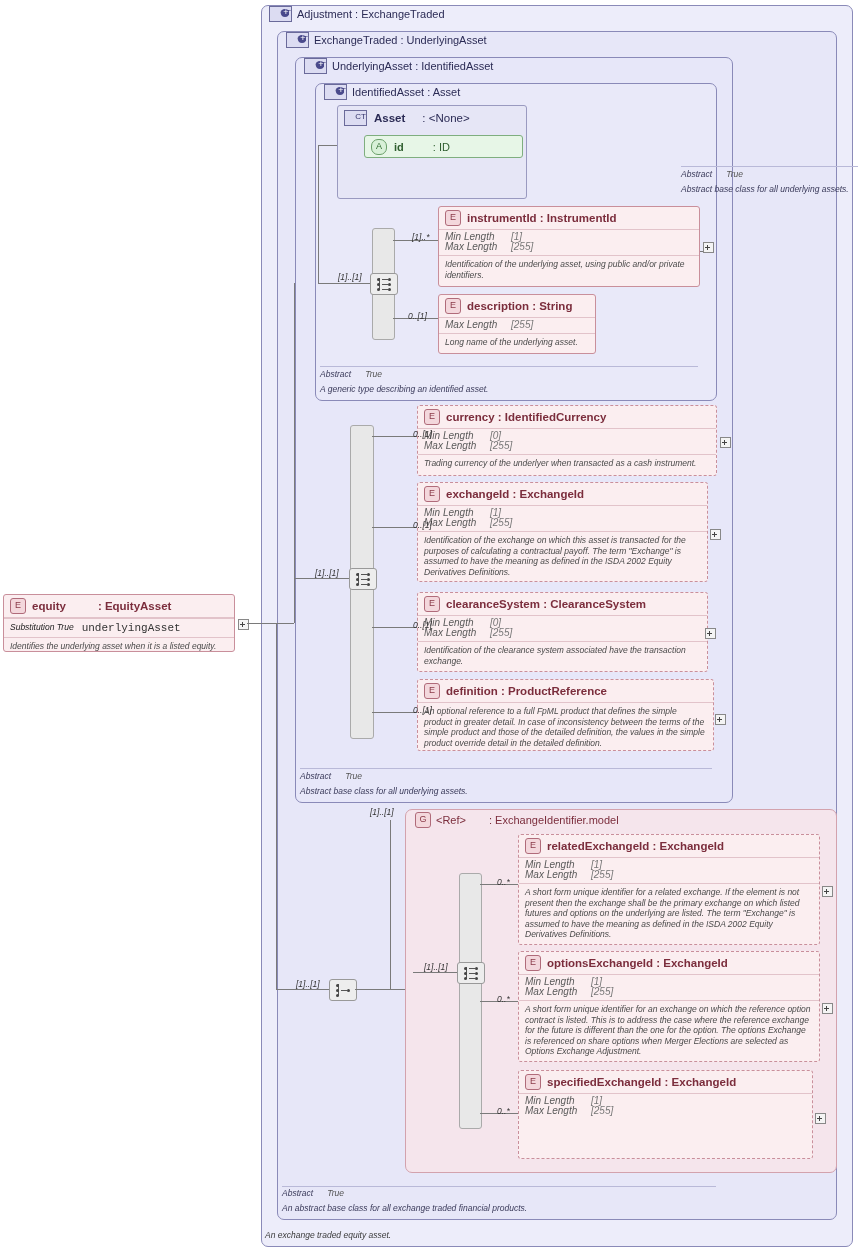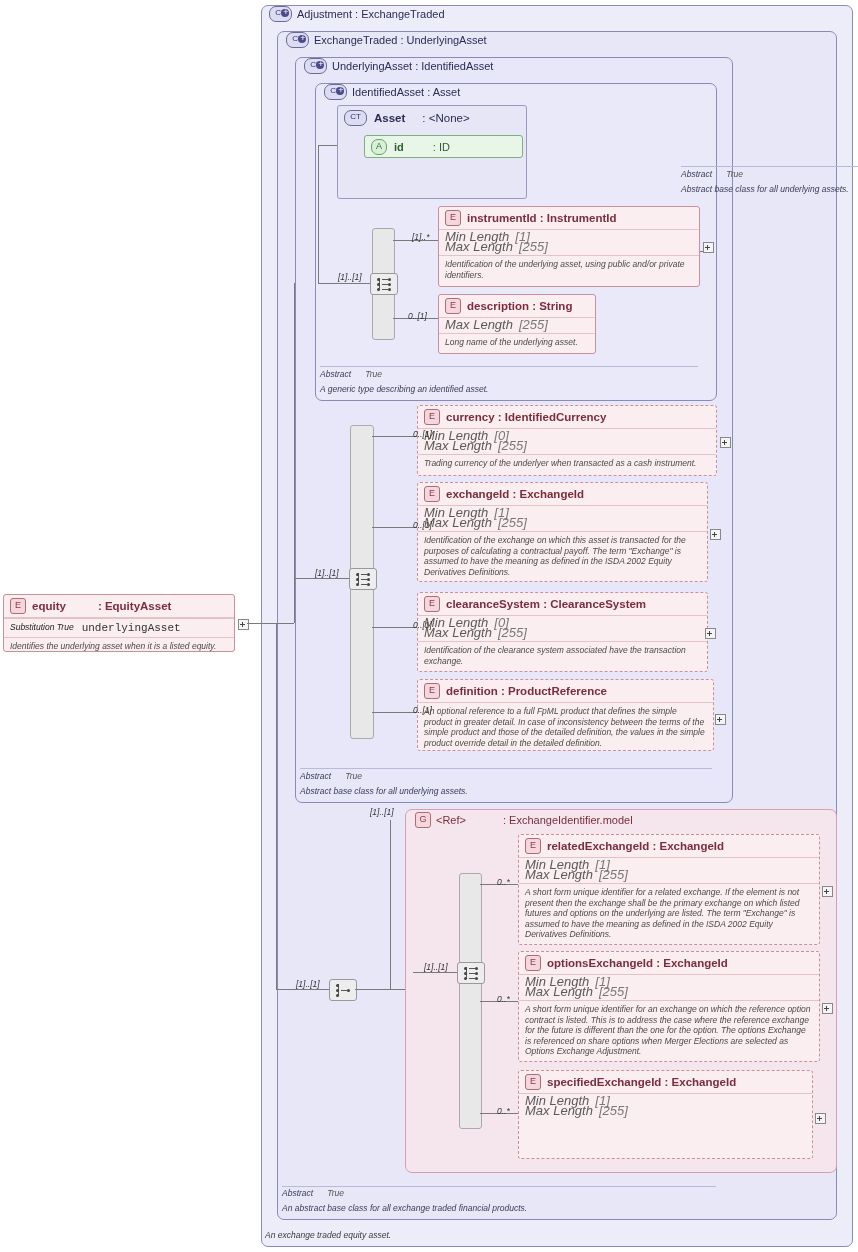--- a/index.html
+++ b/index.html
@@ -12,34 +12,34 @@
   
   .ct{border:1px solid #8a8ab8;border-radius:7px;background:rgba(222,222,245,0.55);}
   .ct.l2{background:rgba(226,226,247,0.6);}
   .ct.l3{background:rgba(230,230,249,0.65);}
   .ct.l4{background:rgba(234,234,250,0.7);}
 
   .ct-head{position:absolute;top:-9px;left:8px;height:17px;display:flex;align-items:center;gap:5px;padding:0 4px;background:transparent;}
   .ct-title{font-size:11px;color:#2b2b55;white-space:nowrap;}
 
   
-  .icon-ct{display:inline-block;width:21px;height:14px;border:1px solid #6a6a9a;border-radius:7px;background:#dcdcf2;font-size:8px;line-height:12px;text-align:center;color:#33336a;font-family:"Liberation Sans",sans-serif;position:relative;}
+  .icon-ct{display:inline-block;width:21px;height:14px;border:1px solid #6a6a9a;border-radius:0;background:#dcdcf2;font-size:8px;line-height:12px;text-align:right;color:#33336a;font-family:"Liberation Sans",sans-serif;position:relative;}
   .icon-ct.plus::after{content:"";position:absolute;right:2px;top:2px;width:8px;height:8px;border-radius:50%;background:#4a4a8c;}
   .icon-ct.plus::before{content:"+";position:absolute;right:2.5px;top:-1px;font-size:9px;color:#fff;z-index:2;line-height:12px;}
 
   
   .el{border:1px solid #c98f9b;background:#fbeef0;border-radius:3px;}
   .el.dashed{border-style:dashed;}
   .el-head{display:flex;align-items:center;gap:6px;padding:3px 6px 3px 6px;border-bottom:1px solid #e2c3ca;}
   .el-title{font-size:11.5px;font-weight:bold;color:#7b2d3c;white-space:nowrap;}
   .icon-e{display:inline-block;width:14px;height:14px;border:1px solid #b06b7a;border-radius:3px;background:#f3d7dc;color:#8a3a48;font-size:9px;line-height:12px;text-align:center;}
   .icon-a{display:inline-block;width:14px;height:14px;border:1px solid #6aa06a;border-radius:7px;background:#d8f0d8;color:#2f6b2f;font-size:9px;line-height:12px;text-align:center;}
   .icon-g{display:inline-block;width:14px;height:14px;border:1px solid #b06b7a;border-radius:3px;background:#f3d7dc;color:#8a3a48;font-size:9px;line-height:12px;text-align:center;}
 
-  .facets{padding:2px 6px 3px 6px;font-style:italic;font-size:13px;color:#5a5a5a;}
+  .facets{padding:2px 6px 3px 6px;font-style:italic;font-size:10px;color:#5a5a5a;}
   .facet-row{display:flex;gap:6px;line-height:10px;}
   .facet-name{min-width:60px;}
   .facet-val{color:#777;font-style:italic;}
   .desc{padding:3px 6px 4px 6px;border-top:1px solid #e2c3ca;font-style:italic;font-size:8.5px;line-height:10.5px;color:#4a4a4a;}
   .desc.noborder{border-top:none;}
 
   
   .abstract-row{position:absolute;font-style:italic;font-size:8.5px;color:#3a3a5a;display:flex;gap:14px;}
   .abstract-row .v{font-style:italic;color:#555;}
   .ct-desc{position:absolute;font-style:italic;font-size:8.5px;color:#3a3a5a;}
@@ -326,21 +326,21 @@
   <div class="ln v" style="left:276px;top:623px;height:366px;"></div>
 
   <div class="ln h" style="left:355px;top:989px;width:50px;"></div>
   <div class="ln v" style="left:390px;top:820px;height:169px;"></div>
   <div class="mult" style="left:370px;top:807px;">[1]..[1]</div>
 
   <div class="box pinkgrp" style="left:405px;top:809px;width:432px;height:364px;"></div>
   <div class="ct-head" style="left:411px;top:811px;">
     <span class="icon-g">G</span>
     <span class="ct-title" style="font-weight:normal;color:#7b2d3c;">&lt;Ref&gt;</span>
-    <span class="ct-title" style="margin-left:32px;color:#7b2d3c;">: ExchangeIdentifier.model</span>
+    <span class="ct-title" style="margin-left:18px;color:#7b2d3c;">: ExchangeIdentifier.model</span>
   </div>
 
   <div class="compositor" style="left:459px;top:873px;width:21px;height:254px;"></div>
   <div class="comp-node" style="left:457px;top:962px;">
     <div class="vline" style="left:8px;top:4px;height:12px;"></div>
     <div class="dot" style="left:6px;top:4px;"></div>
     <div class="dot" style="left:6px;top:9px;"></div>
     <div class="dot" style="left:6px;top:14px;"></div>
     <div class="hl" style="left:11px;top:5px;width:6px;"></div>
     <div class="hl" style="left:11px;top:10px;width:6px;"></div>

